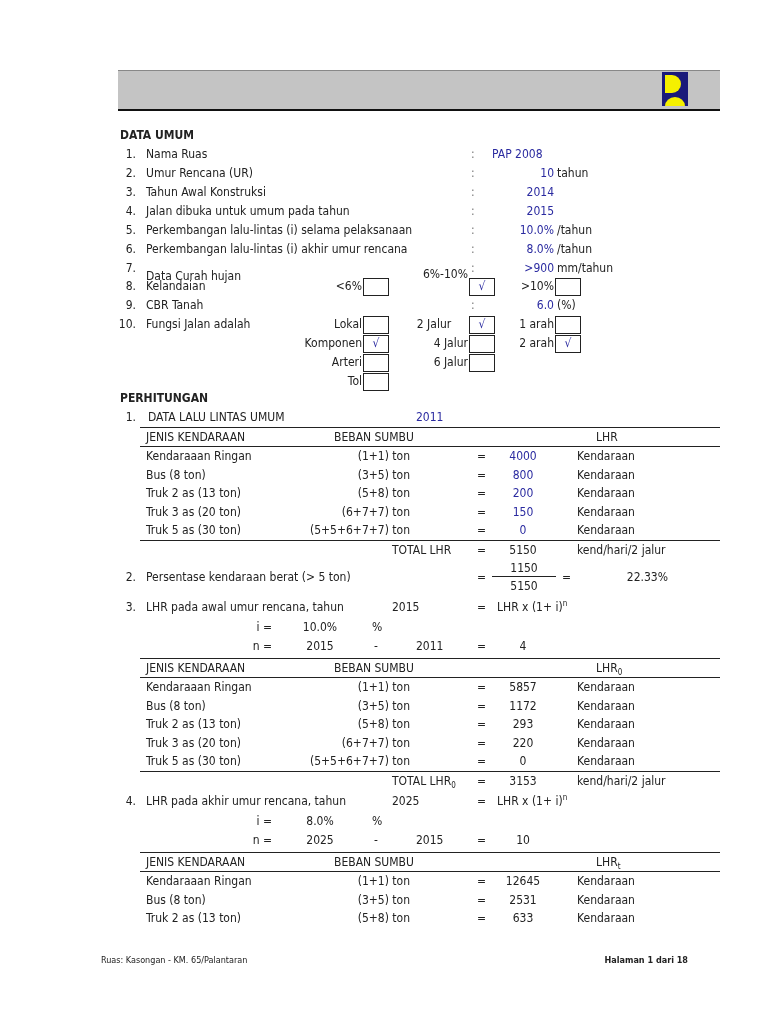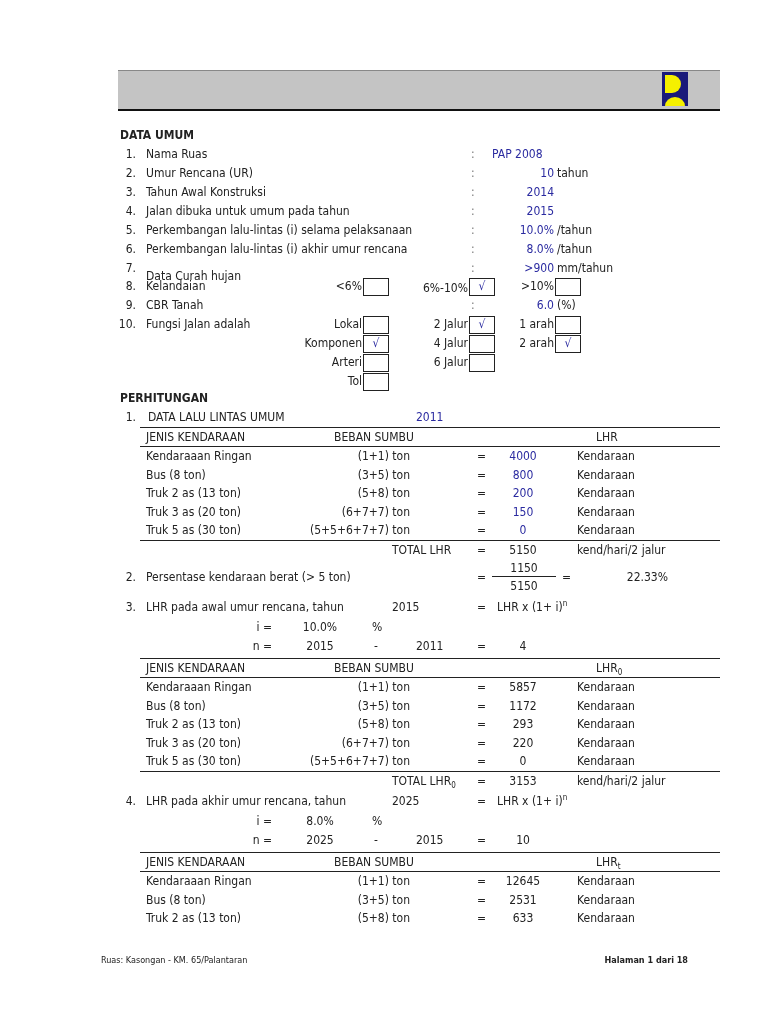--- a/index.html
+++ b/index.html
@@ -74,35 +74,35 @@
     <div class="abs " style="left:146px;top:298px;">CBR Tanah</div>
     <div class="abs " style="left:471px;top:298px;color:#777;">:</div>
     <div class="abs blue r" style="left:480px;top:298px;width:74px;">6.0</div>
     <div class="abs " style="left:557px;top:298px;">(%)</div>
     <div class="abs r" style="left:112px;top:317px;width:24px;">10.</div>
     <div class="abs " style="left:146px;top:317px;">Fungsi Jalan adalah</div>
   </div>
 
 <div class="abs r" style="left:300px;top:279px;width:62px;">&lt;6%</div>
 <div class="box" style="left:363px;top:278px;"></div>
-<div class="abs r" style="left:400px;top:281px;width:68px;text-align:right;">6%-10%</div>
+<div class="abs r" style="left:400px;top:267px;width:68px;text-align:right;">6%-10%</div>
 <div class="box" style="left:469px;top:278px;">√</div>
 <div class="abs r" style="left:510px;top:279px;width:44px;">&gt;10%</div>
 <div class="box" style="left:555px;top:278px;"></div>
 
 <div id="fungsi">
     <div class="abs r" style="left:290px;top:317px;width:72px;">Lokal</div>
     <div class="box" style="left:363px;top:316px;"></div>
     <div class="abs r" style="left:290px;top:336px;width:72px;">Komponen</div>
     <div class="box" style="left:363px;top:335px;">√</div>
     <div class="abs r" style="left:290px;top:355px;width:72px;">Arteri</div>
     <div class="box" style="left:363px;top:354px;"></div>
     <div class="abs r" style="left:290px;top:374px;width:72px;">Tol</div>
     <div class="box" style="left:363px;top:373px;"></div>
-    <div class="abs r" style="left:400px;top:317px;width:68px;">2 Jalur</div>
+    <div class="abs r" style="left:400px;top:317px;width:68px;text-align:center;">2 Jalur</div>
     <div class="box" style="left:469px;top:316px;">√</div>
     <div class="abs r" style="left:400px;top:336px;width:68px;">4 Jalur</div>
     <div class="box" style="left:469px;top:335px;"></div>
     <div class="abs r" style="left:400px;top:355px;width:68px;">6 Jalur</div>
     <div class="box" style="left:469px;top:354px;"></div>
     <div class="abs r" style="left:500px;top:317px;width:54px;">1 arah</div>
     <div class="box" style="left:555px;top:316px;"></div>
     <div class="abs r" style="left:500px;top:336px;width:54px;">2 arah</div>
     <div class="box" style="left:555px;top:335px;">√</div>
   </div>

